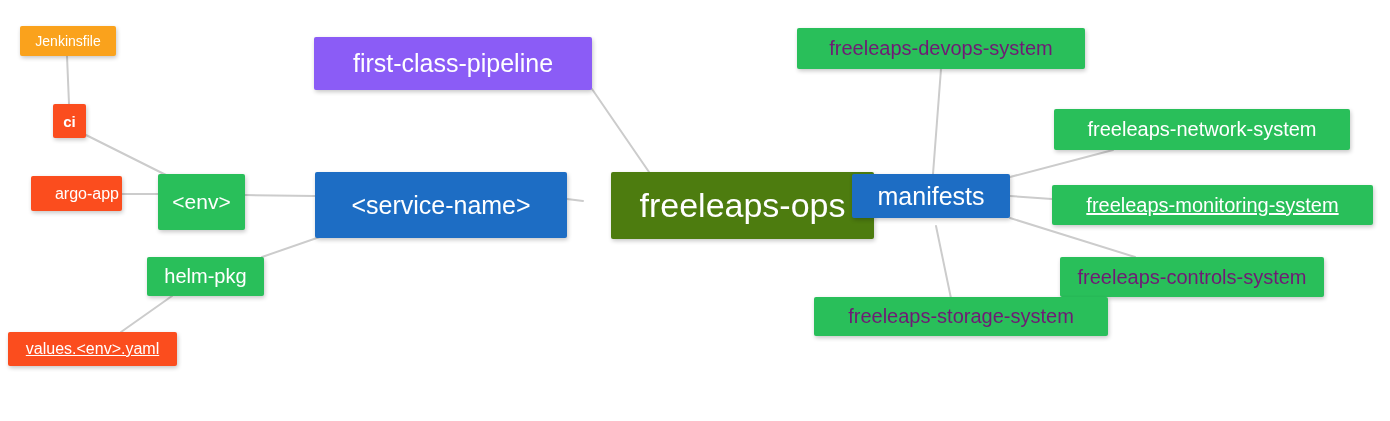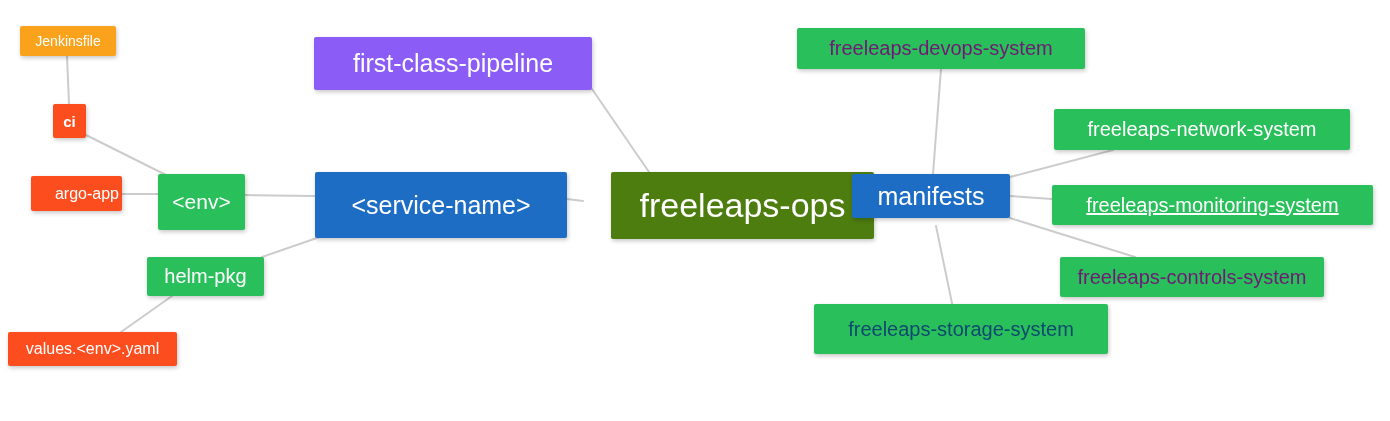--- a/index.html
+++ b/index.html
@@ -61,25 +61,25 @@
     <line x1="1010" y1="218" x2="1135" y2="257" stroke="#CCCCCC"></line>
     <line x1="936" y1="226" x2="953" y2="308" stroke="#CCCCCC"></line>
   </svg>
 
   <div id="node-layer">
     <div class="node" style="left: 20px; top: 26px; width: 96px; height: 30px; font-size: 14px; background: rgb(250, 162, 28); color: rgb(255, 255, 255);">Jenkinsfile</div>
     <div class="node" style="left: 53px; top: 104px; width: 33px; height: 34px; font-size: 15px; background: rgb(251, 77, 30); color: rgb(255, 255, 255); font-weight: bold;">ci</div>
     <div class="node" style="left: 31px; top: 176px; width: 91px; height: 35px; font-size: 16px; background: rgb(251, 77, 30); color: rgb(255, 255, 255); padding-left: 21px;">argo-app</div>
     <div class="node" style="left: 158px; top: 174px; width: 87px; height: 56px; font-size: 21px; background: rgb(41, 191, 90); color: rgb(255, 255, 255);">&lt;env&gt;</div>
     <div class="node" style="left: 147px; top: 257px; width: 117px; height: 39px; font-size: 20px; background: rgb(41, 191, 90); color: rgb(255, 255, 255);">helm-pkg</div>
-    <div class="node" style="left: 8px; top: 332px; width: 169px; height: 34px; font-size: 16px; background: rgb(251, 77, 30); color: rgb(255, 255, 255);">values.&lt;env&gt;.yaml</div>
+    <div class="node" style="left: 8px; top: 332px; width: 169px; height: 34px; font-size: 16px; background: rgb(251, 77, 30); color: rgb(255, 255, 255); text-decoration: underline;">values.&lt;env&gt;.yaml</div>
     <div class="node" style="left: 314px; top: 37px; width: 278px; height: 53px; font-size: 25px; background: #8b5cf6; color: rgb(255, 255, 255);">first-class-pipeline</div>
     <div class="node" style="left: 315px; top: 172px; width: 252px; height: 66px; font-size: 25px; background: rgb(29, 109, 196); color: rgb(255, 255, 255);">&lt;service-name&gt;</div>
     <div class="node" style="left: 583px; top: 172px; width: 263px; height: 67px; font-size: 34px; background: #4d7c0f; color: rgb(255, 255, 255); margin-left: 28px;">freeleaps-ops</div>
     <div class="node" style="left: 852px; top: 174px; width: 158px; height: 44px; font-size: 25px; background: rgb(29, 109, 196); color: rgb(255, 255, 255);">manifests</div>
     <div class="node" style="left: 797px; top: 28px; width: 288px; height: 41px; font-size: 20px; background: rgb(41, 191, 90); color: #701a75;">freeleaps-devops-system</div>
     <div class="node" style="left: 1054px; top: 109px; width: 296px; height: 41px; font-size: 20px; background: rgb(41, 191, 90); color: rgb(255, 255, 255);">freeleaps-network-system</div>
     <div class="node" style="left: 1052px; top: 185px; width: 321px; height: 40px; font-size: 20px; background: rgb(41, 191, 90); color: rgb(255, 255, 255); text-decoration: underline;">freeleaps-monitoring-system</div>
     <div class="node" style="left: 1060px; top: 257px; width: 264px; height: 40px; font-size: 20px; background: rgb(41, 191, 90); color: #701a75;">freeleaps-controls-system</div>
-    <div class="node" style="left: 814px; top: 304px; width: 294px; height: 50px; font-size: 20px; background: rgb(41, 191, 90); color: #0c4a6e;">freeleaps-storage-system</div>
+    <div class="node" style="left: 814px; top: 297px; width: 294px; height: 39px; font-size: 20px; background: rgb(41, 191, 90); color: #701a75;">freeleaps-storage-system</div>
   </div>
 
 </div>
 
 </body></html>

